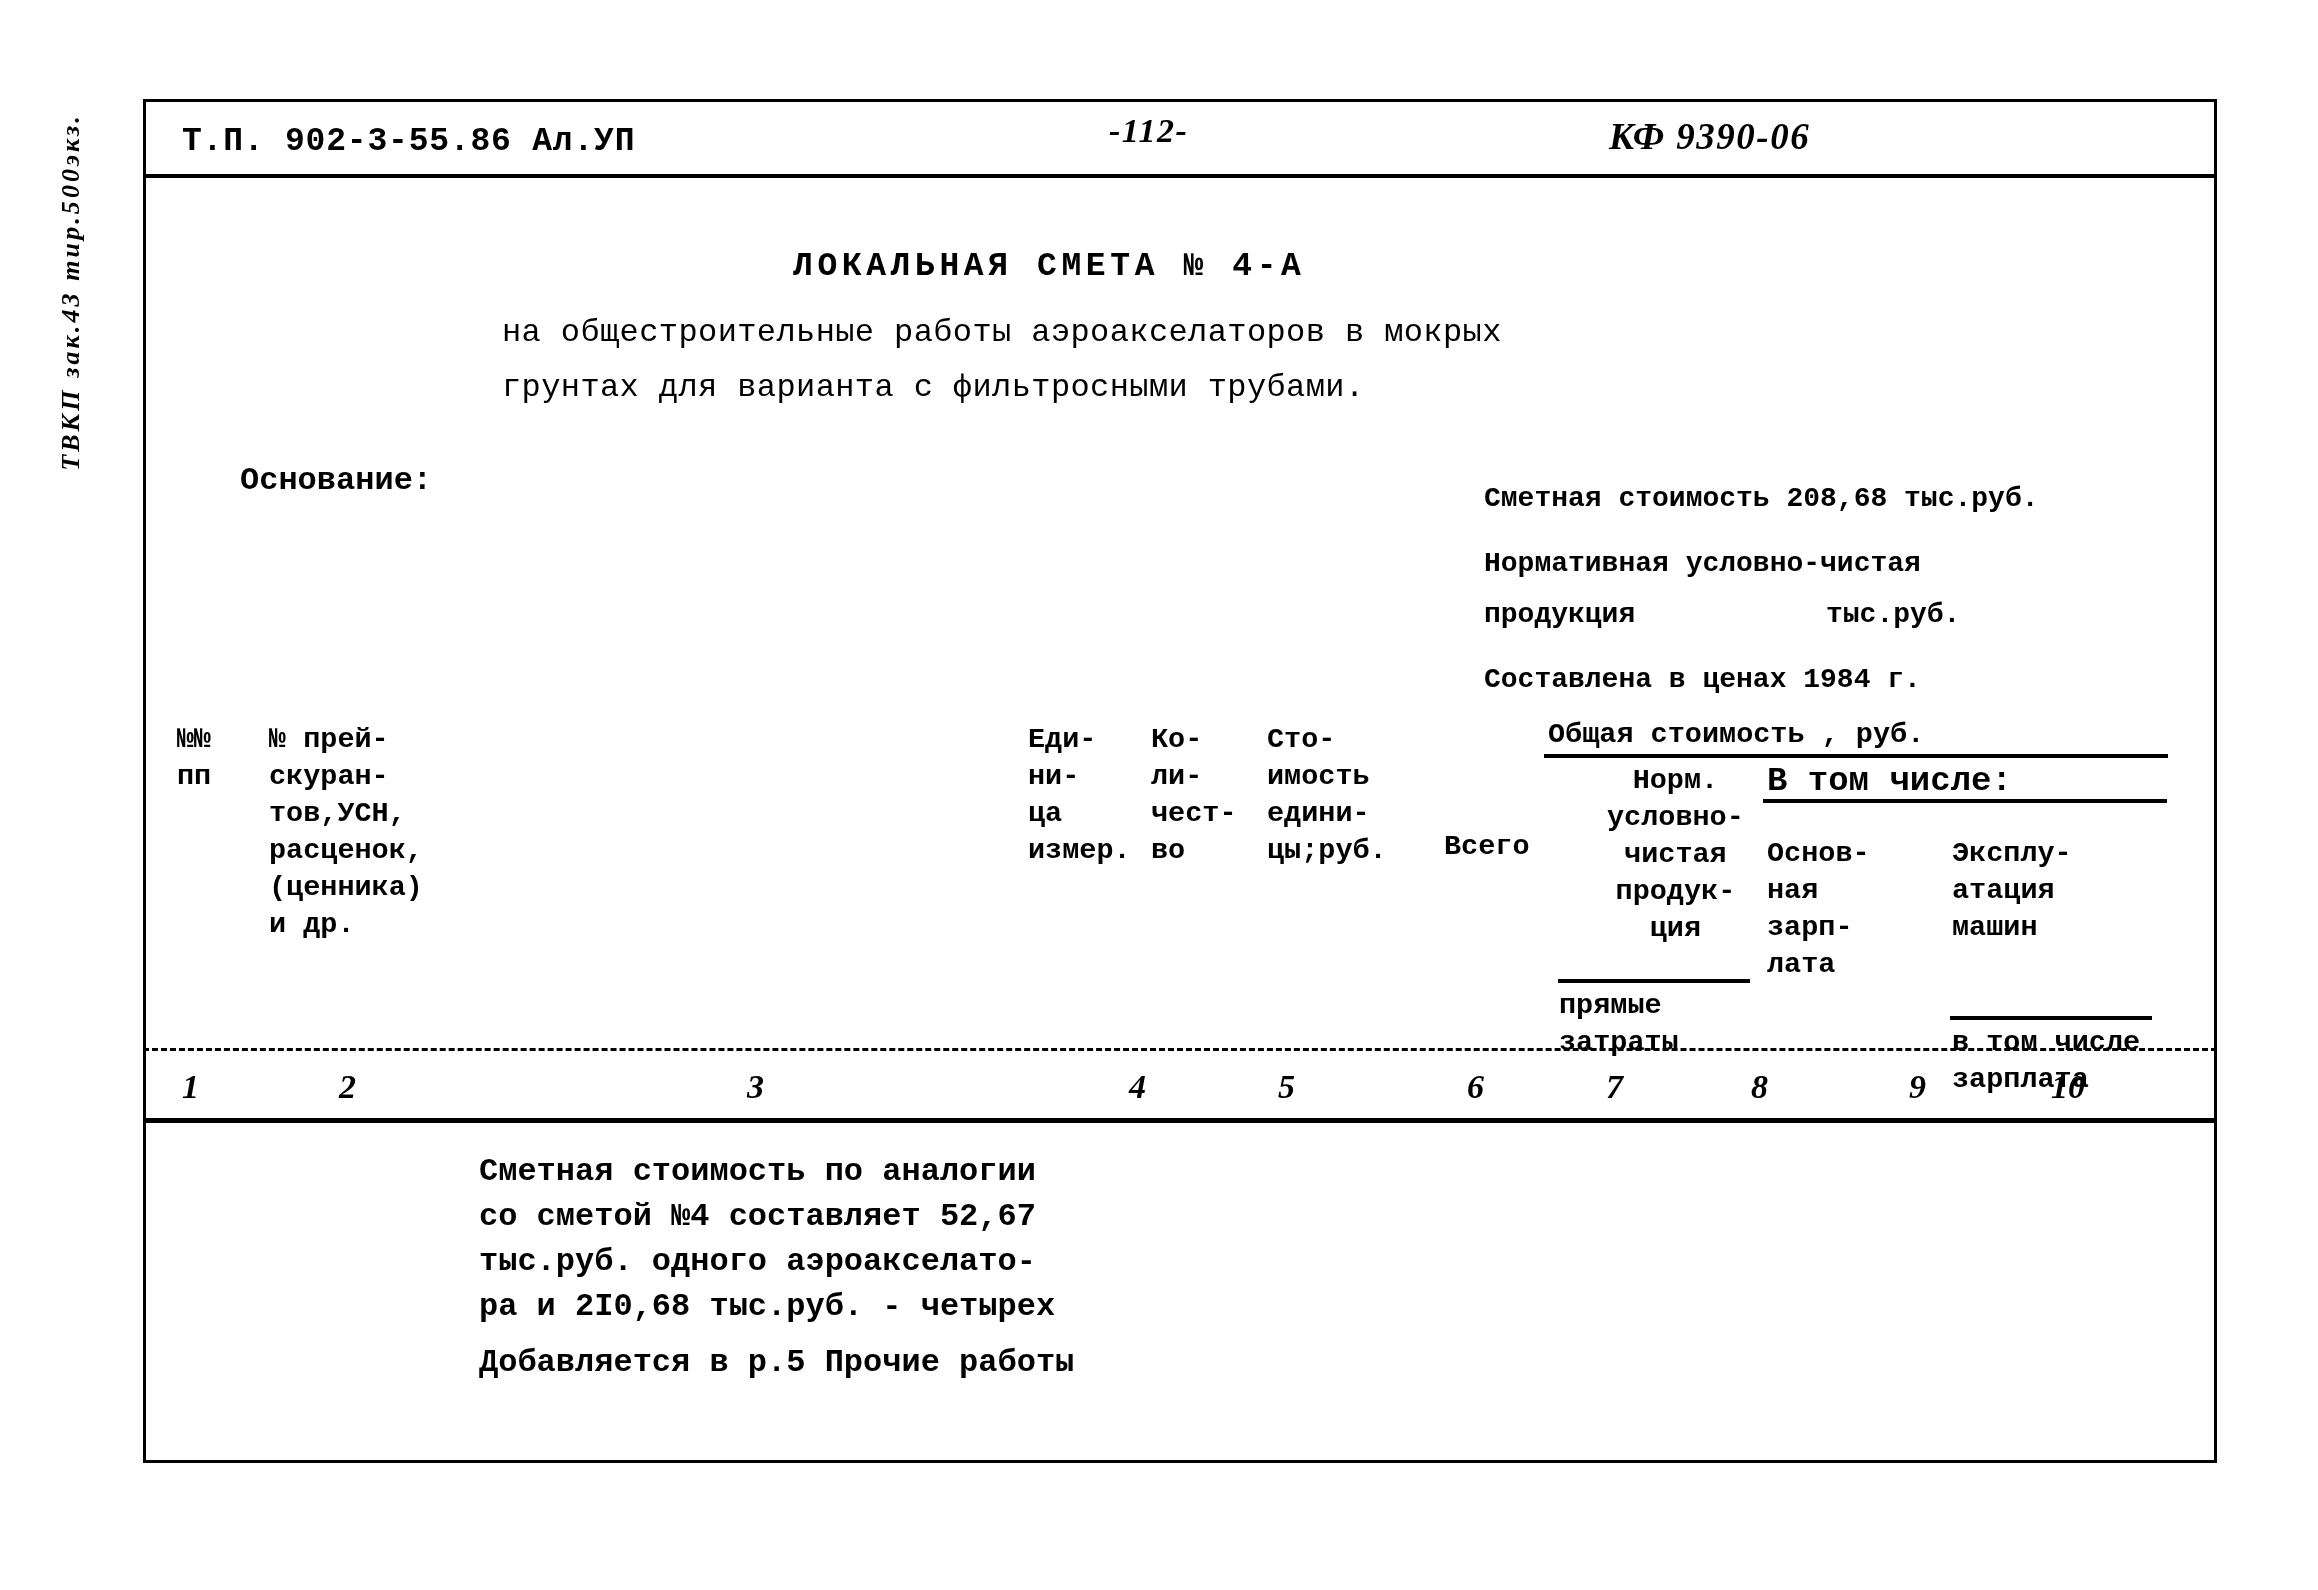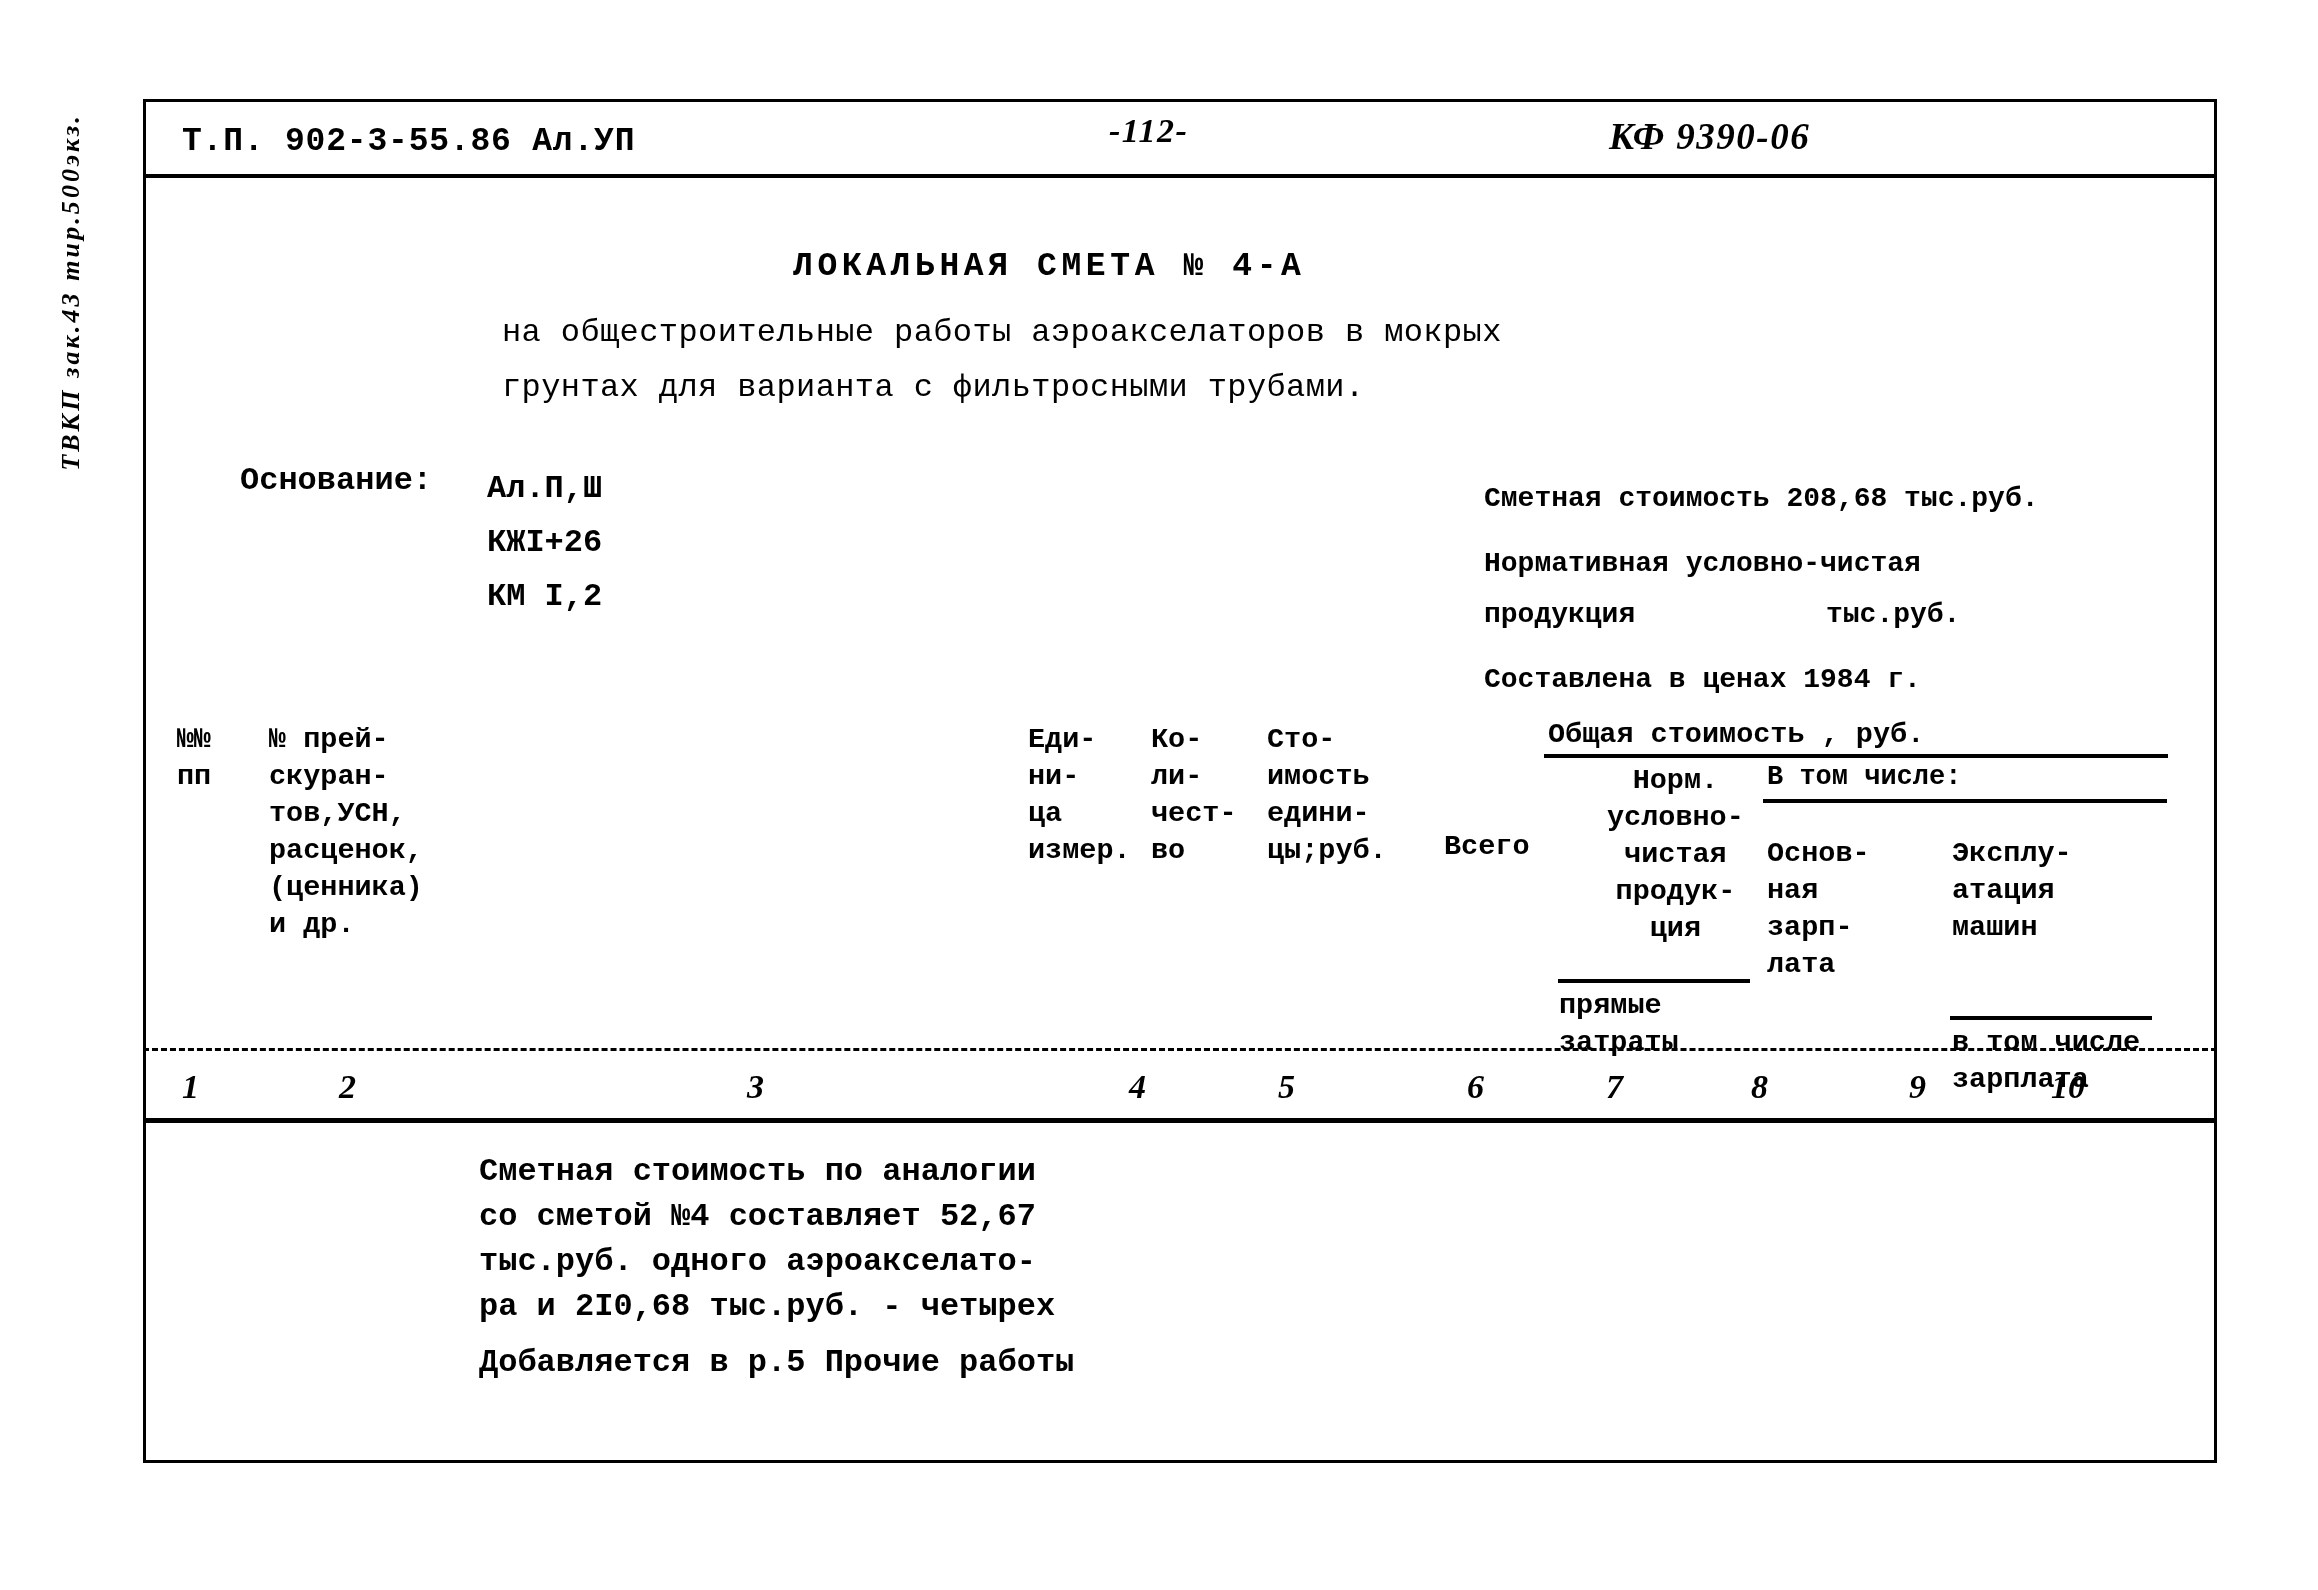--- a/index.html
+++ b/index.html
@@ -74,21 +74,21 @@
   #th-qty{left:1008px;top:4.6px;}
   #th-unitcost{left:1124px;top:4.6px;}
   #th-total{left:1301px;top:112px;}
   #th-norm{left:1464px;top:46px;text-align:center;}
   #th-direct{left:1416px;top:271px;}
   #th-basic{left:1624px;top:119px;}
   #th-mach{left:1809px;top:119px;}
   #th-machwage{left:1809px;top:308px;}
 
   #th-group{position:absolute;left:1405px;top:1.5px;font-size:28.5px;font-weight:700;white-space:nowrap;}
-  #th-vtch{position:absolute;left:1624px;top:46px;font-size:27px;font-weight:700;white-space:nowrap;}
+  #th-vtch{position:absolute;left:1624px;top:46px;font-size:34px;font-weight:700;white-space:nowrap;}
 
   
   .rule{position:absolute;background:#000;}
   #rule-group{left:1401px;top:38px;width:624px;height:3.8px;}
   #rule-vtch{left:1620px;top:83px;width:404px;height:3.8px;}
   #rule-norm{left:1415px;top:263px;width:192px;height:3.8px;}
   #rule-mach{left:1807px;top:300px;width:202px;height:3.8px;}
 
   
   #dash-top{
@@ -129,25 +129,20 @@
   <div class="hdr" id="hdr-page">-112-</div>
   <div class="hdr" id="hdr-right">КФ 9390-06</div>
 
   <div id="title">ЛОКАЛЬНАЯ СМЕТА  № 4-А</div>
   <div id="subtitle">
     <div>на общестроительные работы аэроакселаторов в мокрых</div>
     <div>грунтах для варианта с фильтросными трубами.</div>
   </div>
 
   <div id="osnov-label">Основание:</div>
-  <div id="osnov-values">
-    <div>Ал.П,Ш</div>
-    <div>КЖI+26</div>
-    <div>КМ I,2</div>
-  </div>
 
   <div id="cost-block">
     <div class="l">Сметная стоимость 208,68 тыс.руб.</div>
     <div class="gap"></div>
     <div class="l">Нормативная условно-чистая</div>
     <div class="l prod-row">
       <span class="a">продукция</span>
       <span>тыс.руб.</span>
     </div>
     <div class="gap"></div>

